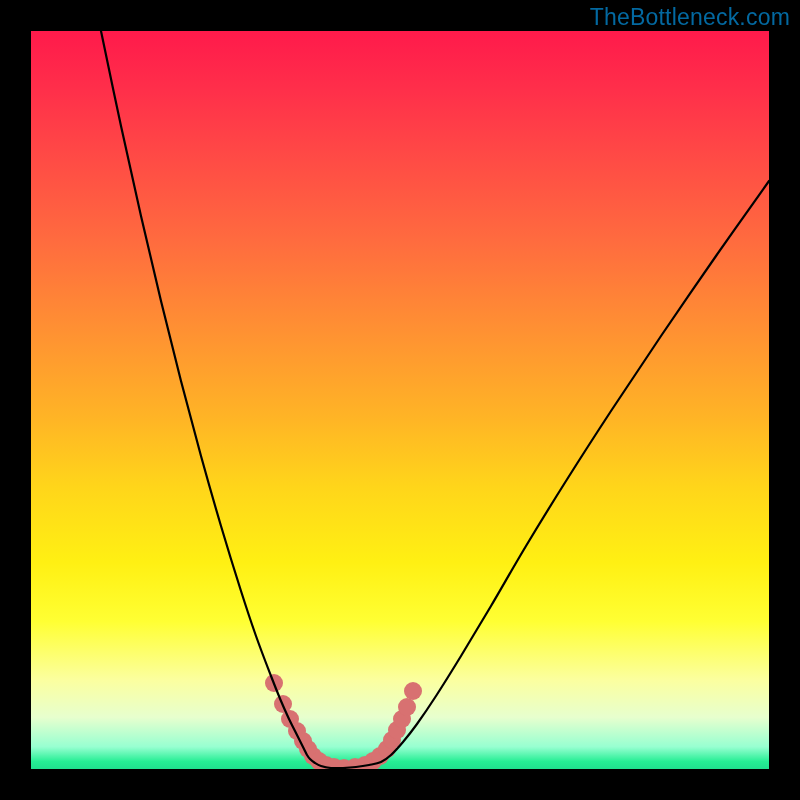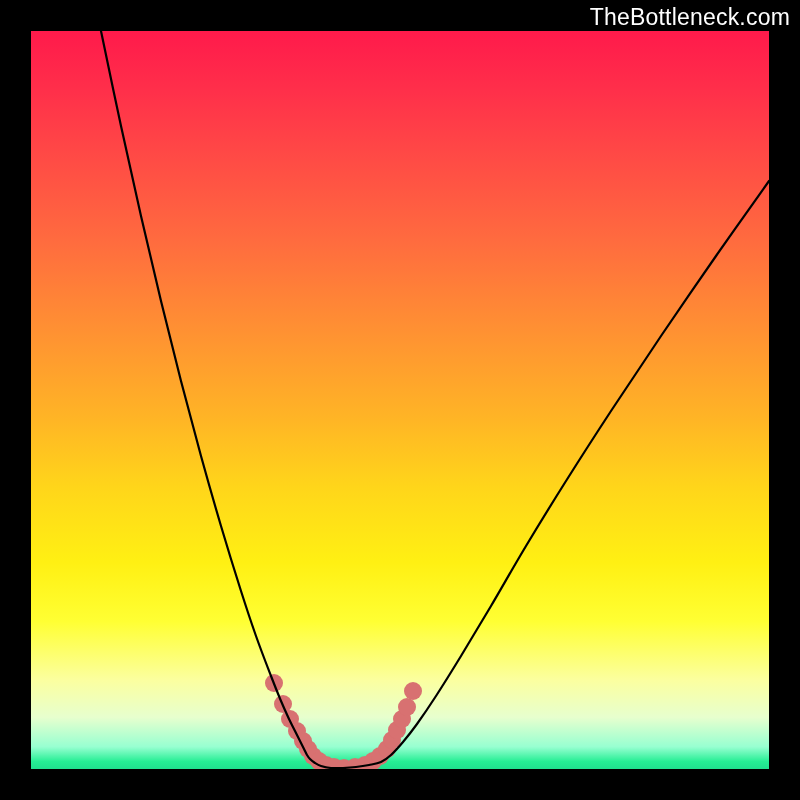--- a/index.html
+++ b/index.html
@@ -46,21 +46,21 @@
     );
   }
   svg.curve {
     position: absolute;
     inset: 0;
   }
   .watermark {
     position: absolute;
     top: 4px;
     right: 10px;
-    color: #ffffff;
+    color: #0369a1;
     font-size: 23px;
     letter-spacing: 0.2px;
     font-weight: 400;
   }
 </style>
 </head>
 <body>
 
 <div class="frame">
   <div class="watermark">TheBottleneck.com</div>

